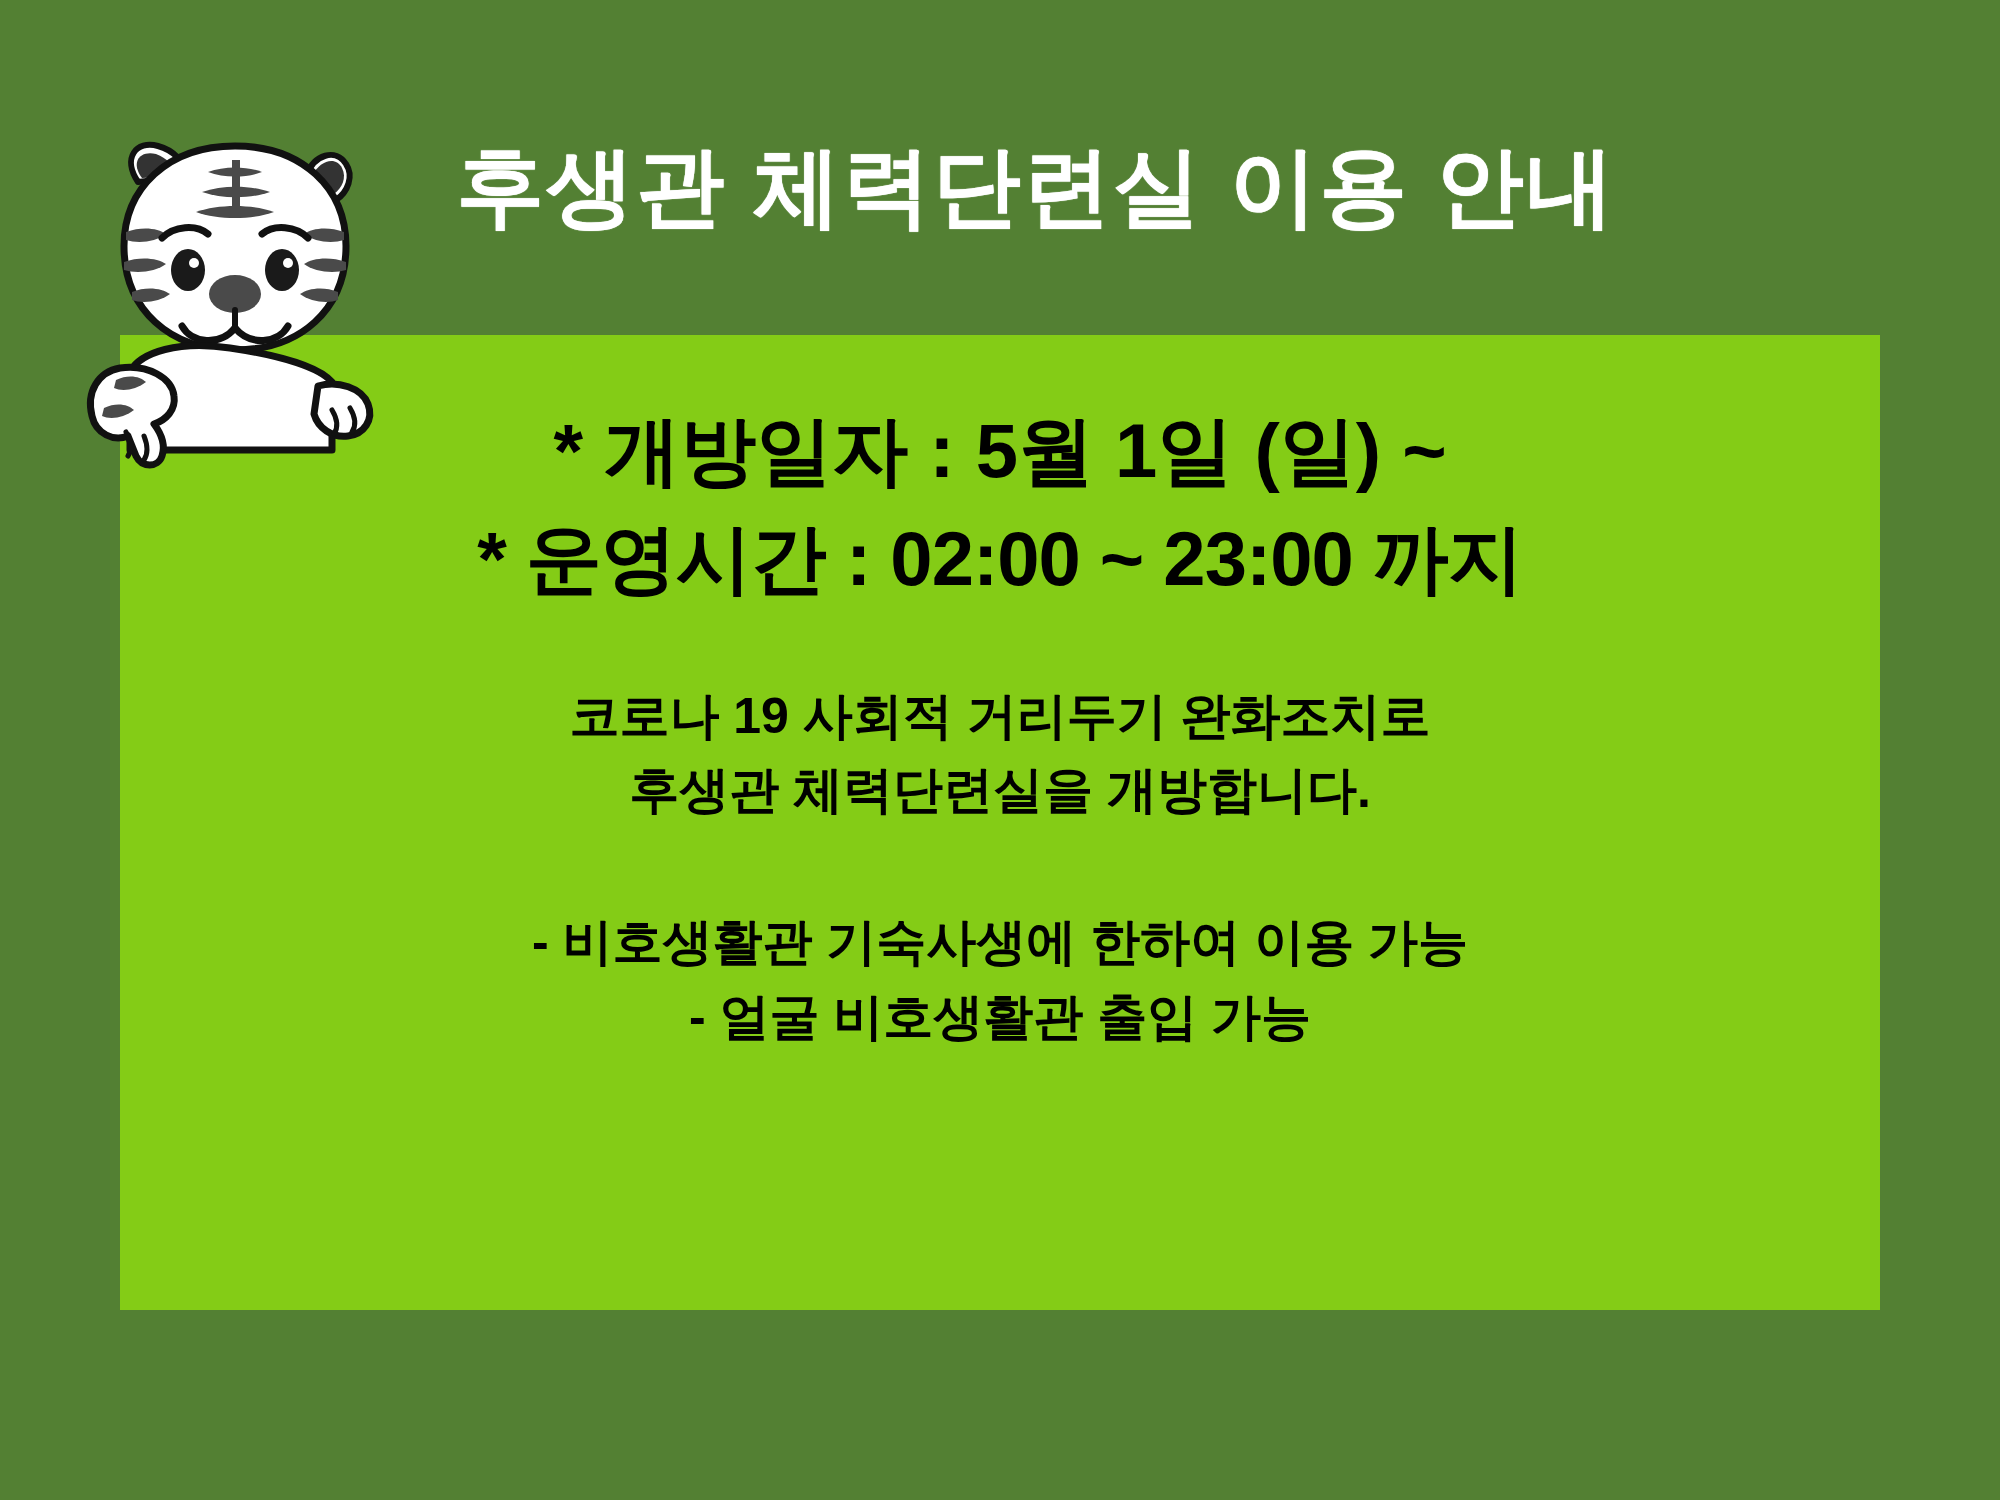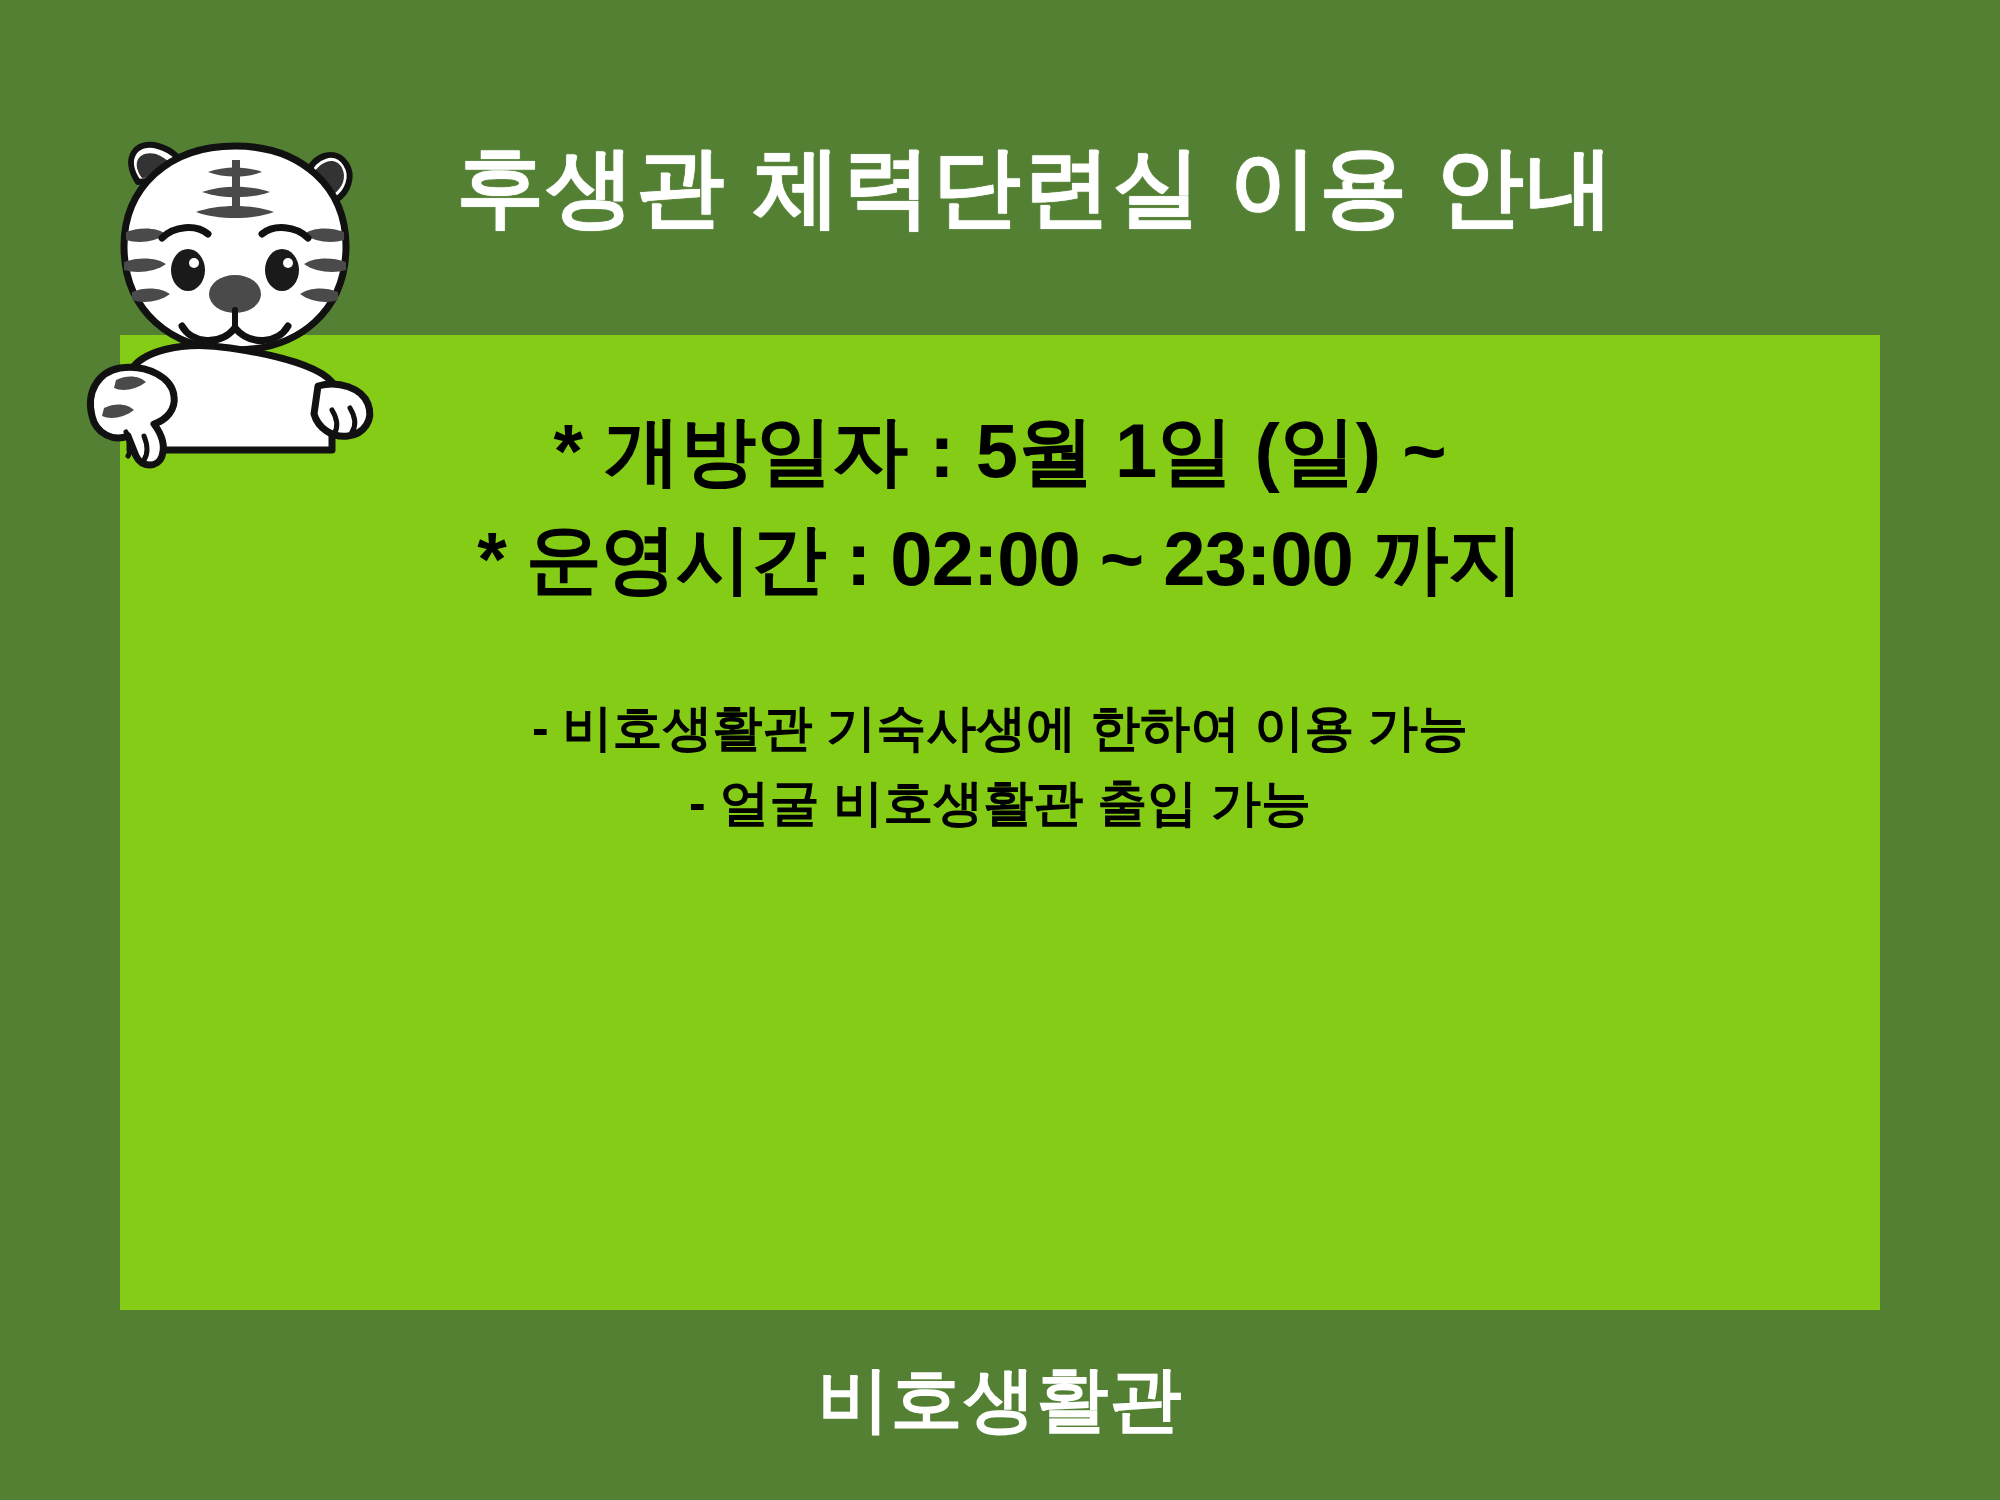--- a/index.html
+++ b/index.html
@@ -209,26 +209,27 @@
     </svg>
   </div>
 
   <div class="panel">
     <div class="panel-inner">
 
       <div class="headline line1">* 개방일자 : 5월 1일 (일) ~</div>
 
       <div class="headline line2">* 운영시간 : 02:00 ~ 23:00 까지</div>
 
+      <div class="paragraph-block">
+        <div>코로나 19 사회적 거리두기 완화조치로</div>
+        <div>후생관 체력단련실을 개방합니다.</div>
+      </div>
 
       <div class="bullet-block">
         <div>- 비호생활관 기숙사생에 한하여 이용 가능</div>
         <div>- 얼굴 비호생활관 출입 가능</div>
       </div>
 
     </div>
   </div>
 
-  <div class="footer">
-    <span class="footer-text">비호생활관</span>
-  </div>
 
 </div>
 
 </body></html>

